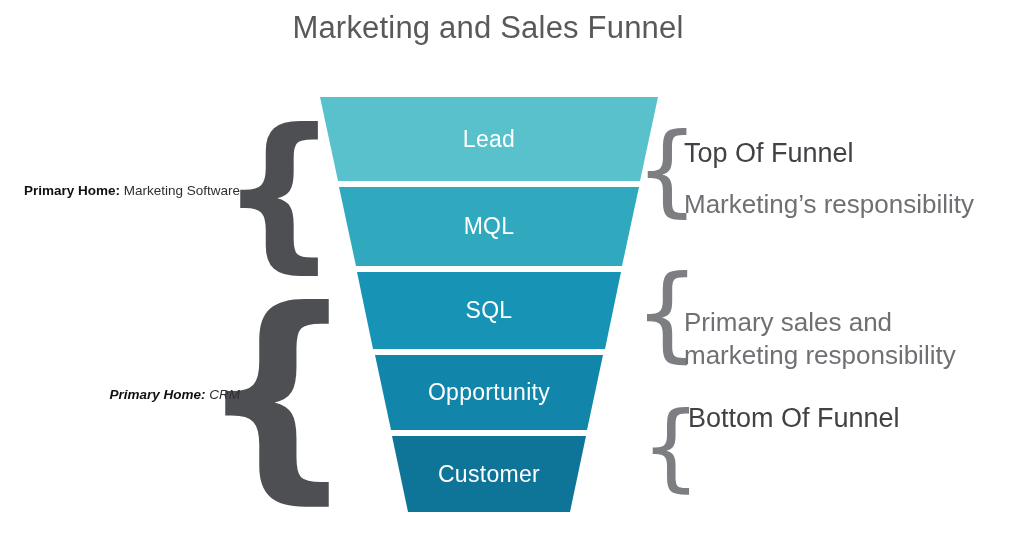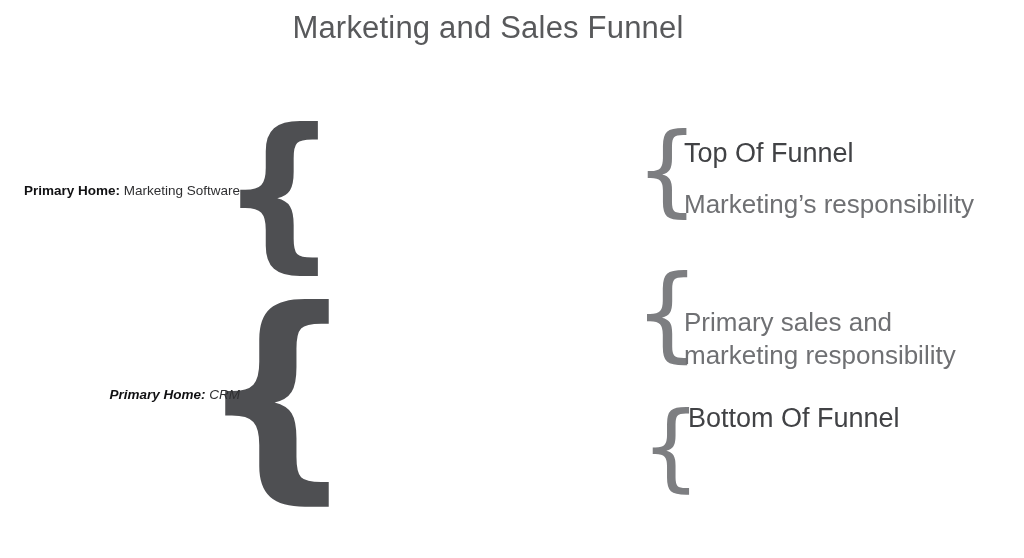--- a/index.html
+++ b/index.html
@@ -57,20 +57,37 @@
   .rh3 { left: 688px; top: 403px; }
   .rs3 { left: 688px; top: 450px; }
 </style>
 </head>
 <body>
 
 <div class="canvas">
 
   <h1 class="title">Marketing and Sales Funnel</h1>
 
+  <div class="funnel">
+    <div class="seg seg1" style="background-color: rgb(88, 193, 203);">
+      <span class="seg-label">Lead</span>
+    </div>
+    <div class="seg seg2" style="background-color: rgb(48, 169, 191);">
+      <span class="seg-label">MQL</span>
+    </div>
+    <div class="seg seg3" style="background-color: rgb(23, 147, 182);">
+      <span class="seg-label">SQL</span>
+    </div>
+    <div class="seg seg4" style="background-color: rgb(18, 133, 170);">
+      <span class="seg-label">Opportunity</span>
+    </div>
+    <div class="seg seg5" style="background-color: rgb(15, 117, 152);">
+      <span class="seg-label">Customer</span>
+    </div>
+  </div>
 
   <div class="brace brace-left bl1" style="color: rgb(78, 79, 82);">{</div>
   <div class="brace brace-left bl2" style="color: rgb(78, 79, 82);">{</div>
 
   <div class="left-label ll1">
     <span class="bold">Primary Home:</span><span> Marketing Software</span>
   </div>
   <div class="left-label ll2">
     <span class="bold">Primary Home:</span><span> CRM</span>
   </div>

